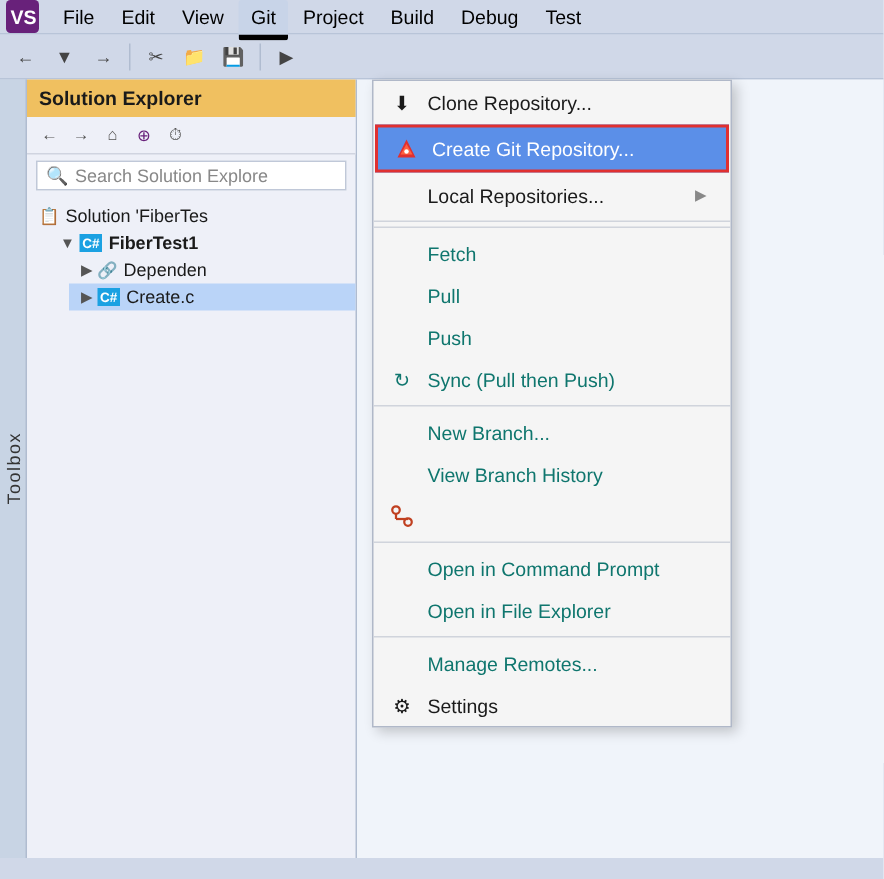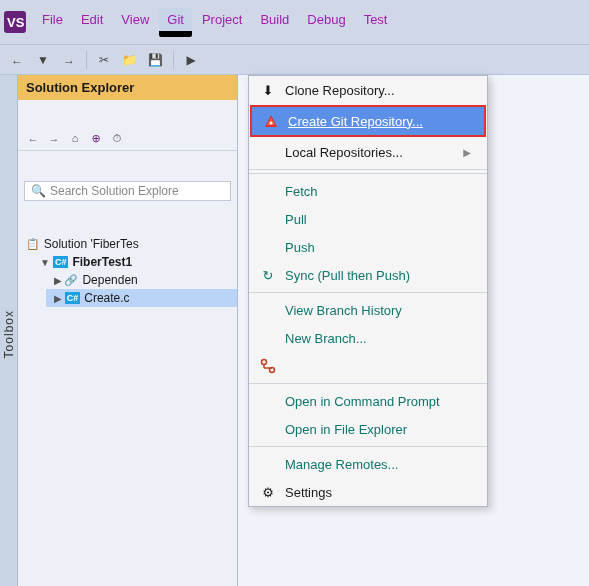--- a/index.html
+++ b/index.html
@@ -9,44 +9,44 @@
       background: #d0d8e8;
       font-family: 'Segoe UI', Arial, sans-serif;
       font-size: 13px;
       overflow: hidden;
       position: relative;
     }
 
     
     .menu-bar {
       display: flex;
-      align-items: center;
+      align-items: flex-start;
       background: #d0d8e8;
-      height: 45px;
+      height: 23px;
       padding: 0 4px;
       border-bottom: 1px solid #b8c4d8;
     }
     .vs-logo {
       width: 22px;
       height: 22px;
       margin-right: 8px;
     }
     .menu-items {
       display: flex;
       gap: 2px;
     }
     .menu-item {
       padding: 4px 8px;
       cursor: pointer;
-      color: #a21caf;
+      color: #000000;
       border-radius: 2px;
     }
     .menu-item.git-active {
       background: #c8d4e8;
-      border-bottom: 6px solid #000000;
+      border-bottom: 4px solid #000000;
     }
 
     
     .toolbar {
       display: flex;
       align-items: center;
       background: #d0d8e8;
       height: 30px;
       padding: 0 6px;
       gap: 4px;
@@ -93,21 +93,20 @@
       letter-spacing: 1px;
     }
 
     
     .solution-explorer {
       width: 220px;
       background: #eef0f8;
       border-right: 1px solid #b0bcd0;
       display: flex;
       flex-direction: column;
-      gap: 26px;
     }
     .se-header {
       background: #f0c060;
       padding: 5px 8px;
       font-size: 13px;
       font-weight: 600;
       color: #1a1a1a;
       display: flex;
       align-items: center;
       justify-content: space-between;
@@ -193,21 +192,20 @@
       padding: 5px 16px 5px 10px;
       cursor: pointer;
       color: #1a1a1a;
       font-size: 13px;
       gap: 8px;
       position: relative;
     }
     .dropdown-item.highlighted {
       background: #5b8fe8;
       color: #fff;
-      text-decoration: underline;
     }
     .dropdown-item.highlighted .item-icon { color: #fff; }
     .dropdown-item.disabled {
       color: #0f766e;
       cursor: default;
     }
     .dropdown-separator {
       height: 1px;
       background: #d0d4dc;
       margin: 3px 0;
@@ -367,26 +365,26 @@
 
       <div class="dropdown-item disabled">
         <span class="item-icon">↻</span>
         <span class="item-label">Sync (Pull then Push)</span>
       </div>
 
       <div class="dropdown-separator"></div>
 
       <div class="dropdown-item disabled">
         <span class="item-icon"></span>
+        <span class="item-label">New Branch...</span>
+      </div>
+
+      <div class="dropdown-item disabled">
+        <span class="item-icon"></span>
         <span class="item-label">View Branch History</span>
-      </div>
-
-      <div class="dropdown-item disabled">
-        <span class="item-icon"></span>
-        <span class="item-label">New Branch...</span>
       </div>
 
       <div class="dropdown-item">
         <span class="item-icon" style="color:#c04020">
           <svg width="16" height="16" viewBox="0 0 16 16">
             <circle cx="4" cy="4" r="2.5" fill="none" stroke="#c04020" stroke-width="1.5"></circle>
             <circle cx="12" cy="12" r="2.5" fill="none" stroke="#c04020" stroke-width="1.5"></circle>
             <line x1="4" y1="6.5" x2="4" y2="10" stroke="#c04020" stroke-width="1.5"></line>
             <line x1="4" y1="10" x2="12" y2="10" stroke="#c04020" stroke-width="1.5"></line>
             <line x1="12" y1="10" x2="12" y2="9.5" stroke="#c04020" stroke-width="1.5"></line>

